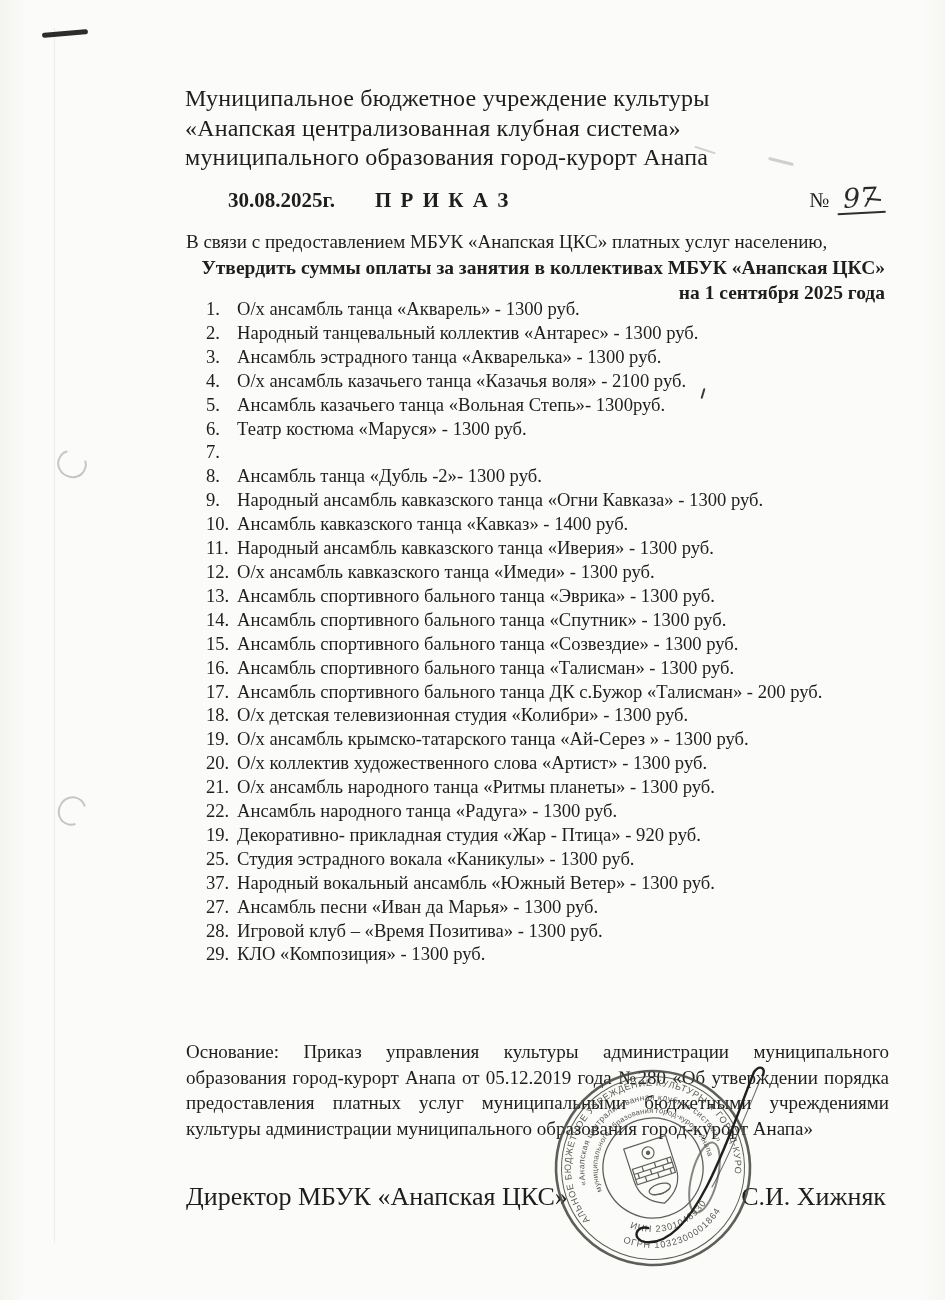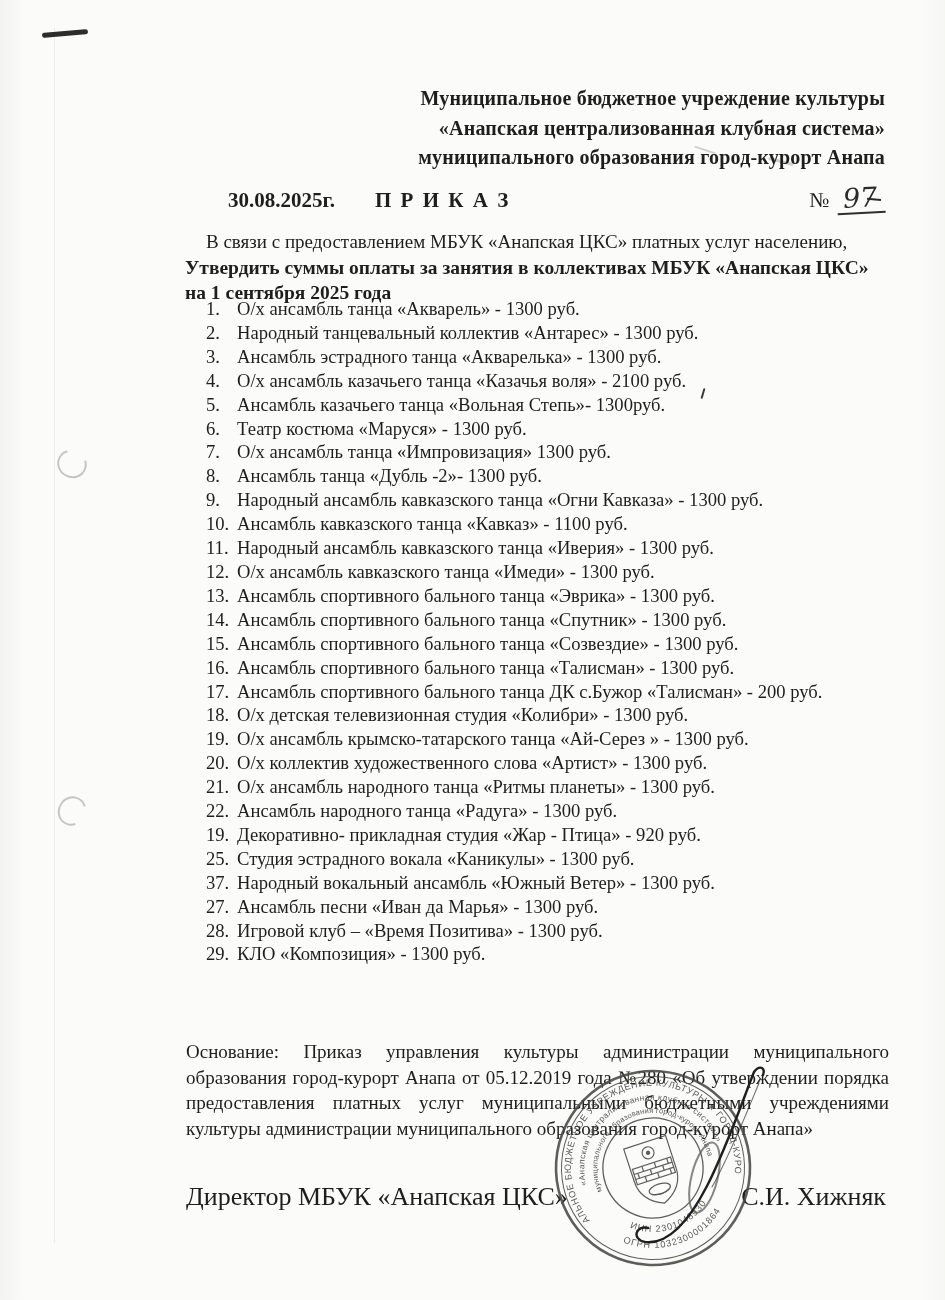--- a/index.html
+++ b/index.html
@@ -15,32 +15,32 @@
   .pen-dash{position:absolute;left:42px;top:31px;width:46px;height:5px;background:#2c2c2c;border-radius:3px;transform:rotate(-5deg);}
   .smudge{position:absolute;background:#9a9a96;opacity:.45;height:2px;border-radius:2px;}
   .smudge.s1{left:694px;top:149px;width:22px;transform:rotate(18deg);}
   .smudge.s2{left:768px;top:160px;width:26px;transform:rotate(14deg);height:3px;}
   .edge-line{position:absolute;left:54px;top:28px;width:1px;height:1215px;background:rgba(60,60,60,.08);}
   .punch{position:absolute;width:26px;height:24px;border:2px solid rgba(125,125,118,.42);border-radius:50%;border-top-color:transparent;background:transparent;}
   .punch.p1{left:57px;top:450px;transform:rotate(28deg);}
   .punch.p2{left:57px;top:797px;transform:rotate(118deg);}
   .tick{position:absolute;left:702px;top:388px;width:2px;height:11px;background:#3a3a3a;transform:rotate(16deg);border-radius:1px;}
 
-  .header{position:absolute;left:185px;top:84px;width:700px;text-align:right;font-weight:bold;font-size:20px;line-height:29.5px;letter-spacing:.2px;}
+  .header{position:absolute;left:185px;top:84px;width:700px;text-align:left;font-weight:normal;font-size:24px;line-height:29.5px;letter-spacing:.2px;}
 
   .order-row{position:absolute;left:185px;top:186px;width:700px;display:grid;grid-template-columns:190px 1fr 130px;align-items:baseline;}
   .order-date{font-weight:bold;font-size:21px;padding-left:43px;white-space:nowrap;}
   .order-title{font-weight:bold;font-size:21px;letter-spacing:2px;padding-right:34px;white-space:nowrap;}
   .order-num{display:flex;align-items:baseline;justify-content:flex-end;gap:7px;}
   .num-sign{font-size:21px;}
   .num-hand{position:relative;font-family:"DejaVu Serif",serif;font-style:italic;font-size:27px;line-height:24px;color:#2a2a2a;padding:0 8px 2px 6px;border-bottom:2px solid #2e2e2e;transform:rotate(-3deg);}
   .num-cross{position:absolute;right:4px;top:13px;width:14px;height:2px;background:#2a2a2a;transform:rotate(8deg);}
 
-  .intro{position:absolute;left:186px;top:231px;width:712px;font-size:19px;white-space:nowrap;margin-left:20px;}
-  .resolution{position:absolute;left:185px;top:255px;width:700px;text-align:left;font-weight:bold;font-size:19.5px;line-height:25px;}
+  .intro{position:absolute;left:186px;top:231px;width:712px;font-size:19px;white-space:nowrap;}
+  .resolution{position:absolute;left:185px;top:255px;width:700px;text-align:right;font-weight:bold;font-size:19.5px;line-height:25px;}
 
   .list{position:absolute;left:206px;top:297px;width:705px;}
   .item{display:flex;font-size:18.6px;line-height:23.9px;white-space:nowrap;}
   .item .n{width:31px;flex:0 0 31px;}
 
   .basis{position:absolute;left:186px;top:1039px;width:703px;font-size:19px;line-height:25.6px;text-align:justify;}
 
   .sig-row{position:absolute;left:186px;top:1182px;width:700px;display:flex;justify-content:space-between;font-size:26px;}
 
   .stamp-wrap{position:absolute;left:523px;top:1053px;width:280px;height:240px;}
@@ -102,33 +102,32 @@
       <div class="item">
         <span class="n">5.</span>
         <span>Ансамбль казачьего танца «Вольная Степь»- 1300руб.</span>
       </div>
       <div class="item">
         <span class="n">6.</span>
         <span>Театр костюма «Маруся» - 1300 руб.</span>
       </div>
       <div class="item">
         <span class="n">7.</span>
-        <span>О/х ансамбль танца «Импровизация» 1300 руб.</span>
       </div>
       <div class="item">
         <span class="n">8.</span>
         <span>Ансамбль танца «Дубль -2»- 1300 руб.</span>
       </div>
       <div class="item">
         <span class="n">9.</span>
         <span>Народный ансамбль кавказского танца «Огни Кавказа» - 1300 руб.</span>
       </div>
       <div class="item">
         <span class="n">10.</span>
-        <span>Ансамбль кавказского танца «Кавказ» - 1100 руб.</span>
+        <span>Ансамбль кавказского танца «Кавказ» - 1400 руб.</span>
       </div>
       <div class="item">
         <span class="n">11.</span>
         <span>Народный ансамбль кавказского танца «Иверия» - 1300 руб.</span>
       </div>
       <div class="item">
         <span class="n">12.</span>
         <span>О/х ансамбль кавказского танца «Имеди» - 1300 руб.</span>
       </div>
       <div class="item">

